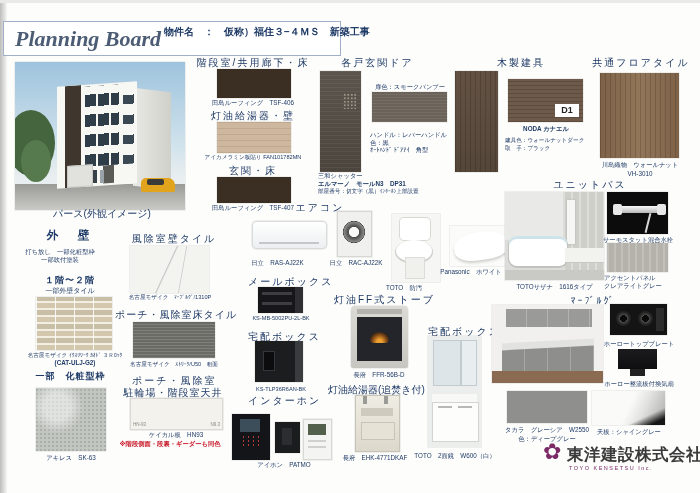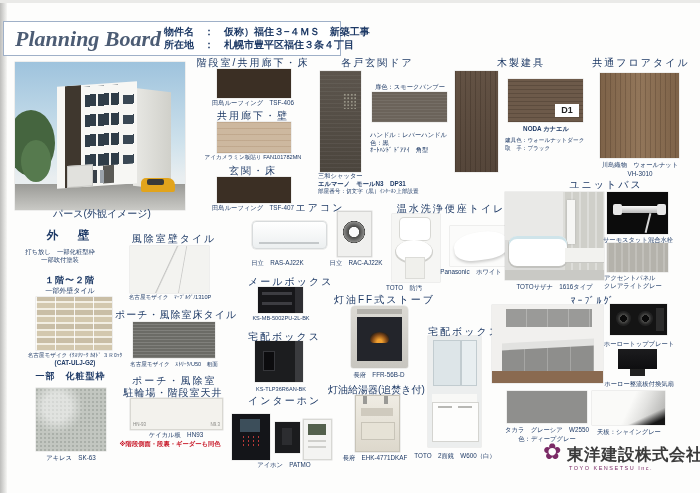--- a/index.html
+++ b/index.html
@@ -39,21 +39,20 @@
 <body>
 
 <div class="board">
 
   <div class="abs" style="left:0;top:0;width:7px;height:493px;background:linear-gradient(90deg,#bdbdbb,#dfdfdd 60%,#f6f6f4)"></div>
   <div class="abs" style="left:0;top:0;width:700px;height:3px;background:#eaeae8"></div>
 
   <div class="abs" style="left:3px;top:21px;width:336px;height:33px;border:1px solid #9fb0c8;background:#ffffff">
     <div class="t b" style="left:11px;top:3px;font-size:22px;font-style:italic;color:#4c5c74;font-family:'Liberation Serif','DejaVu Serif',serif">Planning Board</div>
     <div class="t c8 b" style="left:160px;top:4px">物件名　：　仮称）福住３−４ＭＳ　新築工事</div>
-    <div class="t c8 b" style="left:160px;top:17px">所在地　：　札幌市豊平区福住３条４丁目</div>
   </div>
 
   <div class="ph" style="left:15px;top:62px;width:170px;height:148px">
     <div class="abs" style="left:0;top:0;width:170px;height:148px;background:linear-gradient(180deg,#9ec3dd,#cfe2ec 55%,#e9eef0 78%)"></div>
     <div class="abs" style="left:-8px;top:48px;width:48px;height:66px;background:#45653f;border-radius:50%"></div>
     <div class="abs" style="left:6px;top:78px;width:30px;height:42px;background:#567a4e;border-radius:50%"></div>
     <div class="abs" style="left:0;bottom:0;width:170px;height:26px;background:linear-gradient(180deg,#9a9a96,#c9c9c5)"></div>
     <div class="abs" style="left:118px;top:28px;width:38px;height:98px;background:linear-gradient(90deg,#e9e9e5,#d0d0ca);transform:skewY(7deg)"></div>
     <div class="abs" style="left:42px;top:22px;width:80px;height:102px;background:#f7f7f4;transform:skewY(-4deg);overflow:hidden">
       <div class="abs" style="left:8px;top:0;width:16px;height:102px;background:#3f372e"></div>
@@ -77,21 +76,21 @@
   <div class="ph sw-brick" style="left:36px;top:297px;width:76px;height:53px"></div>
   <div class="t c5 ctr" style="left:20px;top:352px;width:110px">名古屋モザイク ｲｸｽﾘﾜｰｸ ｶｵﾄﾞ ３Ｒﾛｯｸ</div>
   <div class="t c6 ctr b" style="left:35px;top:359px;width:80px">(CAT-ULJ-G2)</div>
   <div class="t h9 ctr" style="left:28px;top:371px;width:85px">一部　化粧型枠</div>
   <div class="ph sw-stone" style="left:36px;top:388px;width:70px;height:63px"></div>
   <div class="t c6 ctr" style="left:31px;top:454px;width:80px">アキレス　SK-63</div>
 
   <div class="t h10 ctr" style="left:195px;top:57px;width:116px">階段室/共用廊下・床</div>
   <div class="ph sw-dkwood" style="left:217px;top:69px;width:74px;height:29px"></div>
   <div class="t c6 ctr" style="left:195px;top:99px;width:116px">田島ルーフィング　TSF-406</div>
-  <div class="t h10 ctr" style="left:195px;top:110px;width:116px">共用廊下・壁</div>
+  <div class="t h10 ctr" style="left:195px;top:110px;width:116px">灯油給湯器・壁</div>
   <div class="ph sw-ltwood" style="left:217px;top:122px;width:74px;height:31px"></div>
   <div class="t c5 ctr" style="left:195px;top:154px;width:116px">アイカメラミン板貼り FAN101782MN</div>
   <div class="t h10 ctr" style="left:195px;top:165px;width:116px">玄関・床</div>
   <div class="ph sw-dkwood" style="left:217px;top:177px;width:74px;height:26px"></div>
   <div class="t c6 ctr" style="left:195px;top:204px;width:116px">田島ルーフィング　TSF-407</div>
 
   <div class="t h10 ctr" style="left:325px;top:57px;width:105px">各戸玄関ドア</div>
   <div class="ph sw-doorface" style="left:320px;top:71px;width:41px;height:101px">
     <div class="abs" style="right:5px;top:22px;width:13px;height:16px;background:radial-gradient(rgba(220,220,200,.55) .6px, transparent .8px);background-size:3.5px 3.5px"></div>
   </div>
@@ -121,33 +120,32 @@
   <div class="t h10 ctr" style="left:290px;top:202px;width:60px">エアコン</div>
   <div class="ph" style="left:252px;top:221px;width:73px;height:26px;background:linear-gradient(180deg,#ffffff,#eceff0);border-radius:4px;border:1px solid #d8dbdc">
     <div class="abs" style="left:6px;bottom:4px;width:60px;height:2px;background:#c4c8ca"></div>
   </div>
   <div class="ph" style="left:337px;top:211px;width:33px;height:44px;background:#f0f0ee;border:1px solid #d6d6d4">
     <div class="abs" style="left:4px;top:8px;width:24px;height:24px;border-radius:50%;background:radial-gradient(circle,#fafafa 28%,#4a4a48 32%,#8a8a88 60%,#3a3a38 64%,transparent 66%)"></div>
   </div>
   <div class="t c6 ctr" style="left:240px;top:259px;width:75px">日立　RAS-AJ22K</div>
   <div class="t c6 ctr" style="left:320px;top:259px;width:72px">日立　RAC-AJ22K</div>
 
-  <div class="t h10 ctr" style="left:395px;top:203px;width:112px">温水洗浄便座トイレ</div>
   <div class="ph" style="left:392px;top:214px;width:48px;height:68px;background:#f6f6f4">
     <div class="abs" style="left:8px;top:4px;width:30px;height:22px;background:#ffffff;border-radius:4px;box-shadow:0 0 0 1px #d8d8d4"></div>
     <div class="abs" style="left:4px;top:26px;width:36px;height:22px;background:#ffffff;border-radius:50%;box-shadow:0 1px 0 1px #d0d0cc"></div>
     <div class="abs" style="left:14px;top:44px;width:18px;height:20px;background:#f0f0ec;box-shadow:0 0 0 1px #dcdcd8"></div>
   </div>
   <div class="t c6 ctr" style="left:373px;top:284px;width:62px">TOTO　防汚</div>
   <div class="ph" style="left:450px;top:226px;width:62px;height:40px;background:#fbfbfa">
     <div class="abs" style="left:4px;top:6px;width:54px;height:28px;background:#ffffff;border-radius:45% 45% 40% 40%;box-shadow:0 2px 3px rgba(0,0,0,.18);transform:rotate(-8deg)"></div>
   </div>
   <div class="t c6 ctr" style="left:440px;top:268px;width:62px">Panasonic　ホワイト</div>
 
-  <div class="t h10 ctr" style="left:561px;top:179px;width:90px">ユニットバス</div>
+  <div class="t h10 ctr" style="left:545px;top:179px;width:90px">ユニットバス</div>
   <div class="ph" style="left:505px;top:192px;width:99px;height:88px;background:linear-gradient(180deg,#e9e9e7 0 55%,#dcdcda 55% 100%)">
     <div class="abs" style="left:58px;top:0;width:41px;height:88px;background:repeating-linear-gradient(90deg,rgba(255,255,255,.3) 0 2px,transparent 2px 8px),#cfcfc9"></div>
     <div class="abs" style="left:62px;top:8px;width:8px;height:44px;background:#f6f6f4;box-shadow:0 0 2px #aaa"></div>
     <div class="abs" style="left:4px;top:44px;width:58px;height:30px;background:#ffffff;border-radius:8px;box-shadow:inset 0 3px 0 #cfe4ea,0 1px 0 1px #c2c2be"></div>
     <div class="abs" style="left:60px;top:56px;width:39px;height:14px;background:#f2f2ef;box-shadow:0 1px 0 #c8c8c4"></div>
     <div class="abs" style="left:0;bottom:0;width:99px;height:10px;background:#c9c9c5"></div>
   </div>
   <div class="t c6 ctr" style="left:505px;top:283px;width:99px">TOTOサザナ　1616タイプ</div>
   <div class="ph" style="left:607px;top:192px;width:61px;height:42px;background:#0c0c0c">
     <div class="abs" style="left:10px;top:14px;width:44px;height:7px;background:linear-gradient(180deg,#fafafa,#b8b8b8);border-radius:3px"></div>

